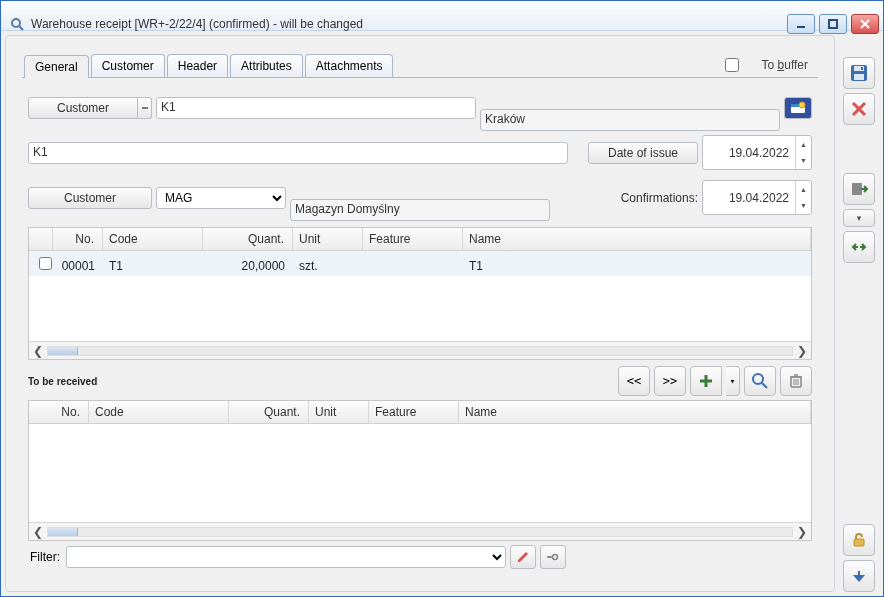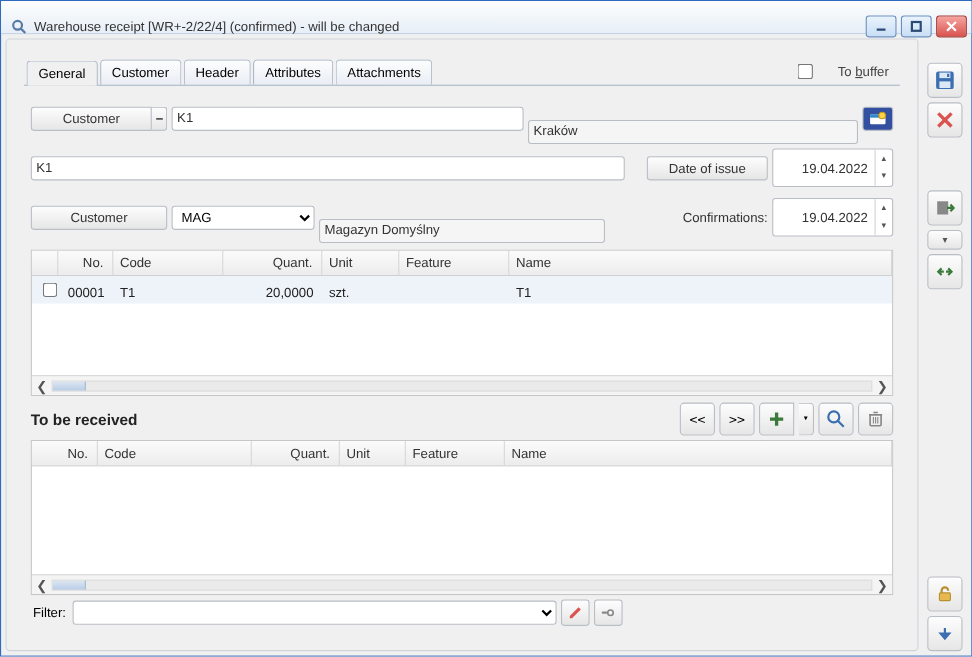--- a/index.html
+++ b/index.html
@@ -50,21 +50,21 @@
   .c-code { width:100px;}
   .c-q { width:90px; text-align:right; padding-right:8px;}
   .c-unit { width:70px;}
   .c-feat { width:100px;}
   .c-name { flex:1; }
   .hscroll { height:18px; border-top:1px solid #d7d7d7; display:flex; align-items:center; background:#f4f4f4; }
   .hscroll .arrow { width:18px; text-align:center; cursor:pointer; color:#555;}
   .hscroll .track { flex:1; height:10px; background:#eaeaea; border:1px solid #ddd; position:relative; }
   .hscroll .thumb { position:absolute; left:0; top:0; height:100%; width:30px; background:linear-gradient(#dce6f2,#b9cde6); border-right:1px solid #9bb4d4;}
   .section-hdr { margin:6px 6px 0 6px; display:flex; align-items:center; }
-  .section-title { font-weight:bold; font-size:14px; flex:1; color:#222; }
+  .section-title { font-weight:bold; font-size:10px; flex:1; color:#222; }
   .sec-btn { width:32px; height:30px; border:1px solid #b9bec5; border-radius:4px; background:linear-gradient(#fdfdfd,#e6e6e6); display:flex; align-items:center; justify-content:center; cursor:pointer; margin-left:4px; font-family:monospace; }
   .plus-combo { display:flex; gap:0;}
   .plus-combo .sec-btn.main { border-top-right-radius:0; border-bottom-right-radius:0;}
   .plus-combo .sec-btn.drop { width:14px; border-left:none; border-top-left-radius:0; border-bottom-left-radius:0; font-size:9px;}
   .filter-row { margin:4px 6px 6px 6px; display:flex; align-items:center; gap:4px; }
   .filter-row .lbl { padding:0 2px; }
   .filter-row select { height:22px; border:1px solid #b9bec5; border-radius:3px; background:#fff; flex:0 0 440px;}
   .sq-btn { width:26px; height:24px; border:1px solid #b9bec5; border-radius:3px; background:linear-gradient(#fdfdfd,#e6e6e6); display:flex; align-items:center; justify-content:center; cursor:pointer;}
   .table2 { flex:1; margin:4px 6px 0 6px; border:1px solid #c6c6c6; background:#fff; display:flex; flex-direction:column; min-height:0;}
   .c2-no  { width:60px; text-align:right; padding-right:8px;}

